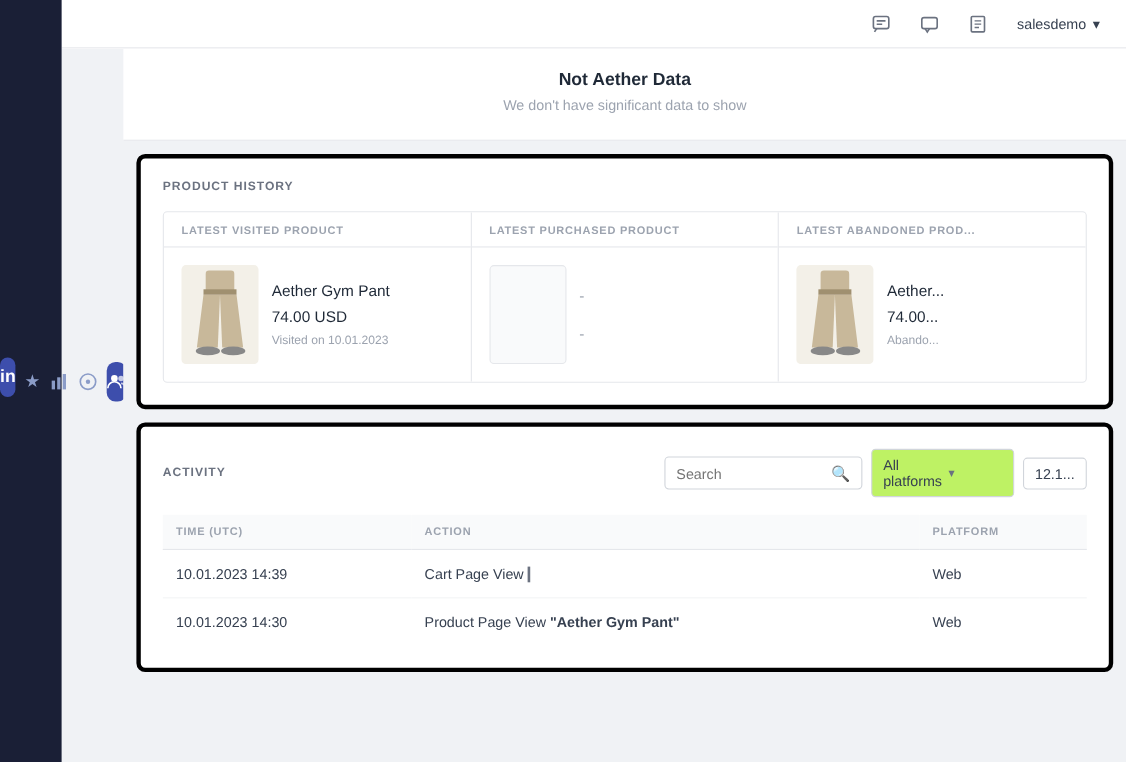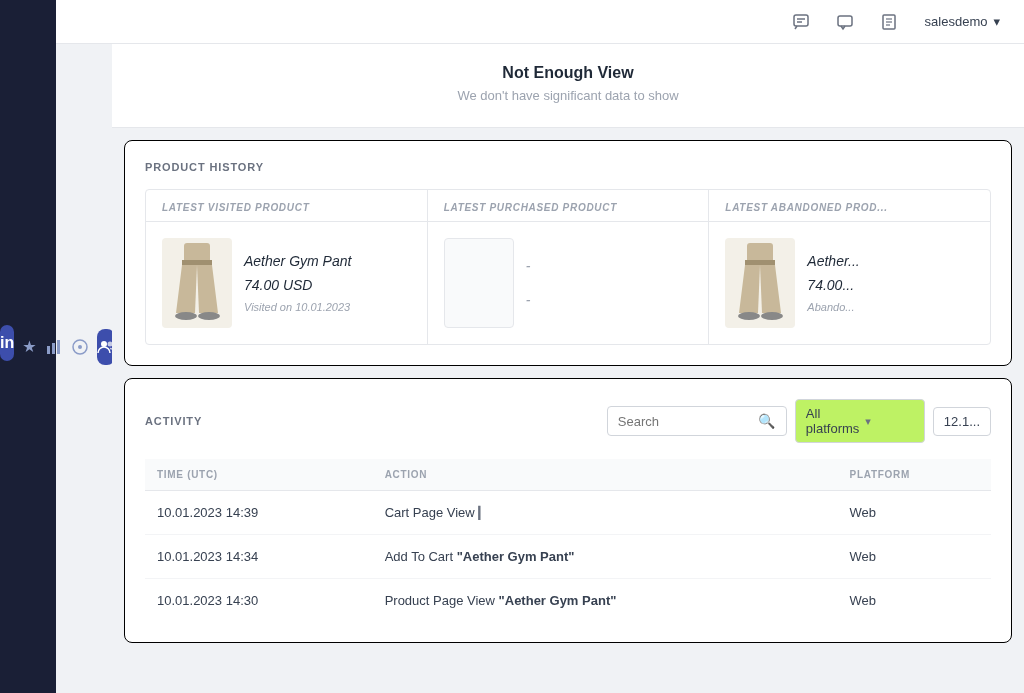--- a/index.html
+++ b/index.html
@@ -92,40 +92,39 @@
       font-size: 13px;
       color: #9ca3af;
     }
 
     
     .section-card {
       background: white;
       margin: 12px;
       border-radius: 8px;
       padding: 20px;
-      border: 1px solid #000000;
+      border: 4px solid #000000;
     }
 
     .section-title {
       font-size: 11px;
       font-weight: 700;
       color: #6b7280;
       letter-spacing: 0.08em;
       text-transform: uppercase;
       margin-bottom: 16px;
     }
 
     
     .product-grid {
       display: flex;
       gap: 0;
       border: 1px solid #e5e7eb;
       border-radius: 4px;
       overflow: hidden;
-      font-style: italic;
     }
     .product-col {
       flex: 1;
       border-right: 1px solid #e5e7eb;
       padding: 0;
     }
     .product-col:last-child { border-right: none; }
     .product-col-header {
       font-size: 10px;
       font-weight: 700;
@@ -357,21 +356,21 @@
   </div>
   <div class="top-bar-account">
     <span>salesdemo</span>
     <span>▾</span>
   </div>
 </div>
 
 <div class="main">
 
   <div class="no-data-banner">
-    <div class="no-data-title">Not Enough View</div>
+    <div class="no-data-title">Not Aether Data</div>
     <div class="no-data-subtitle">We don't have significant data to show</div>
   </div>
 
   <div class="section-card">
     <div class="section-title">PRODUCT HISTORY</div>
     <div class="product-grid">
 
       <div class="product-col">
         <div class="product-col-header">LATEST VISITED PRODUCT</div>
         <div class="product-col-body">
@@ -462,25 +461,20 @@
       <tbody>
         <tr>
           <td>10.01.2023 14:39</td>
           <td>
             Cart Page View
             <span class="cursor-indicator">▎</span>
           </td>
           <td>Web</td>
         </tr>
         <tr>
-          <td>10.01.2023 14:34</td>
-          <td>Add To Cart <strong class="bold-text">"Aether Gym Pant"</strong></td>
-          <td>Web</td>
-        </tr>
-        <tr>
           <td>10.01.2023 14:30</td>
           <td>Product Page View <strong class="bold-text">"Aether Gym Pant"</strong></td>
           <td>Web</td>
         </tr>
       </tbody>
     </table>
   </div>
 
 </div>
 

